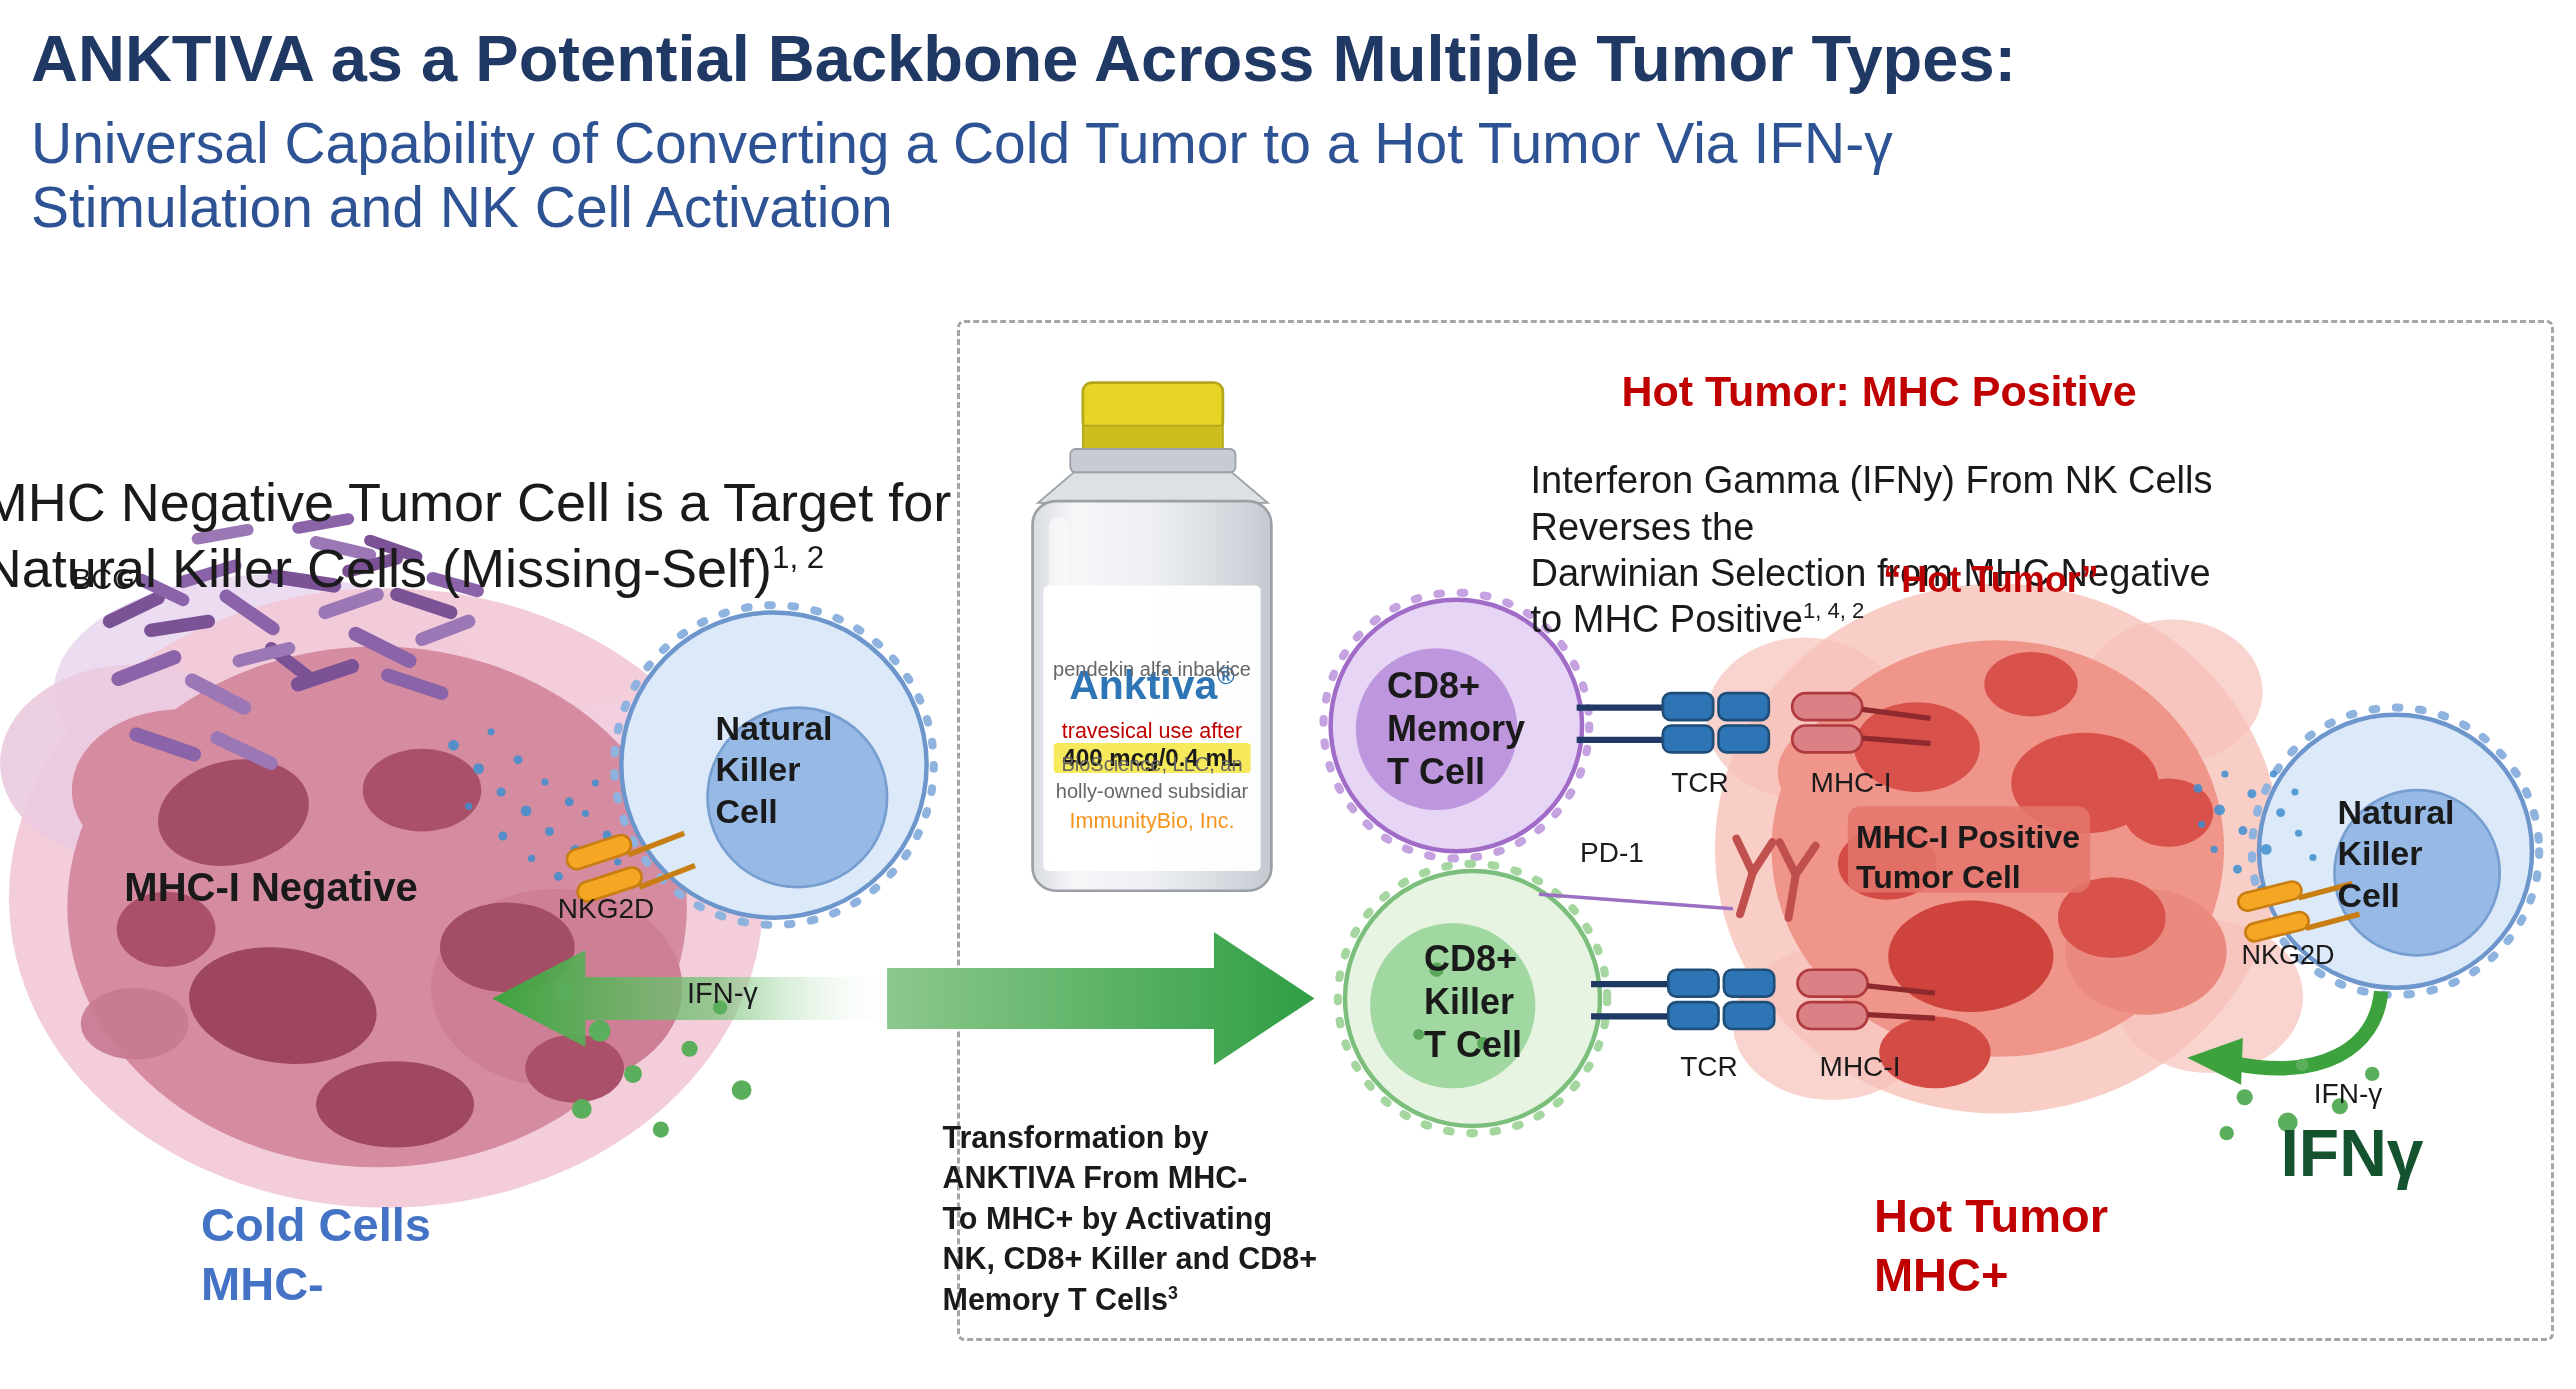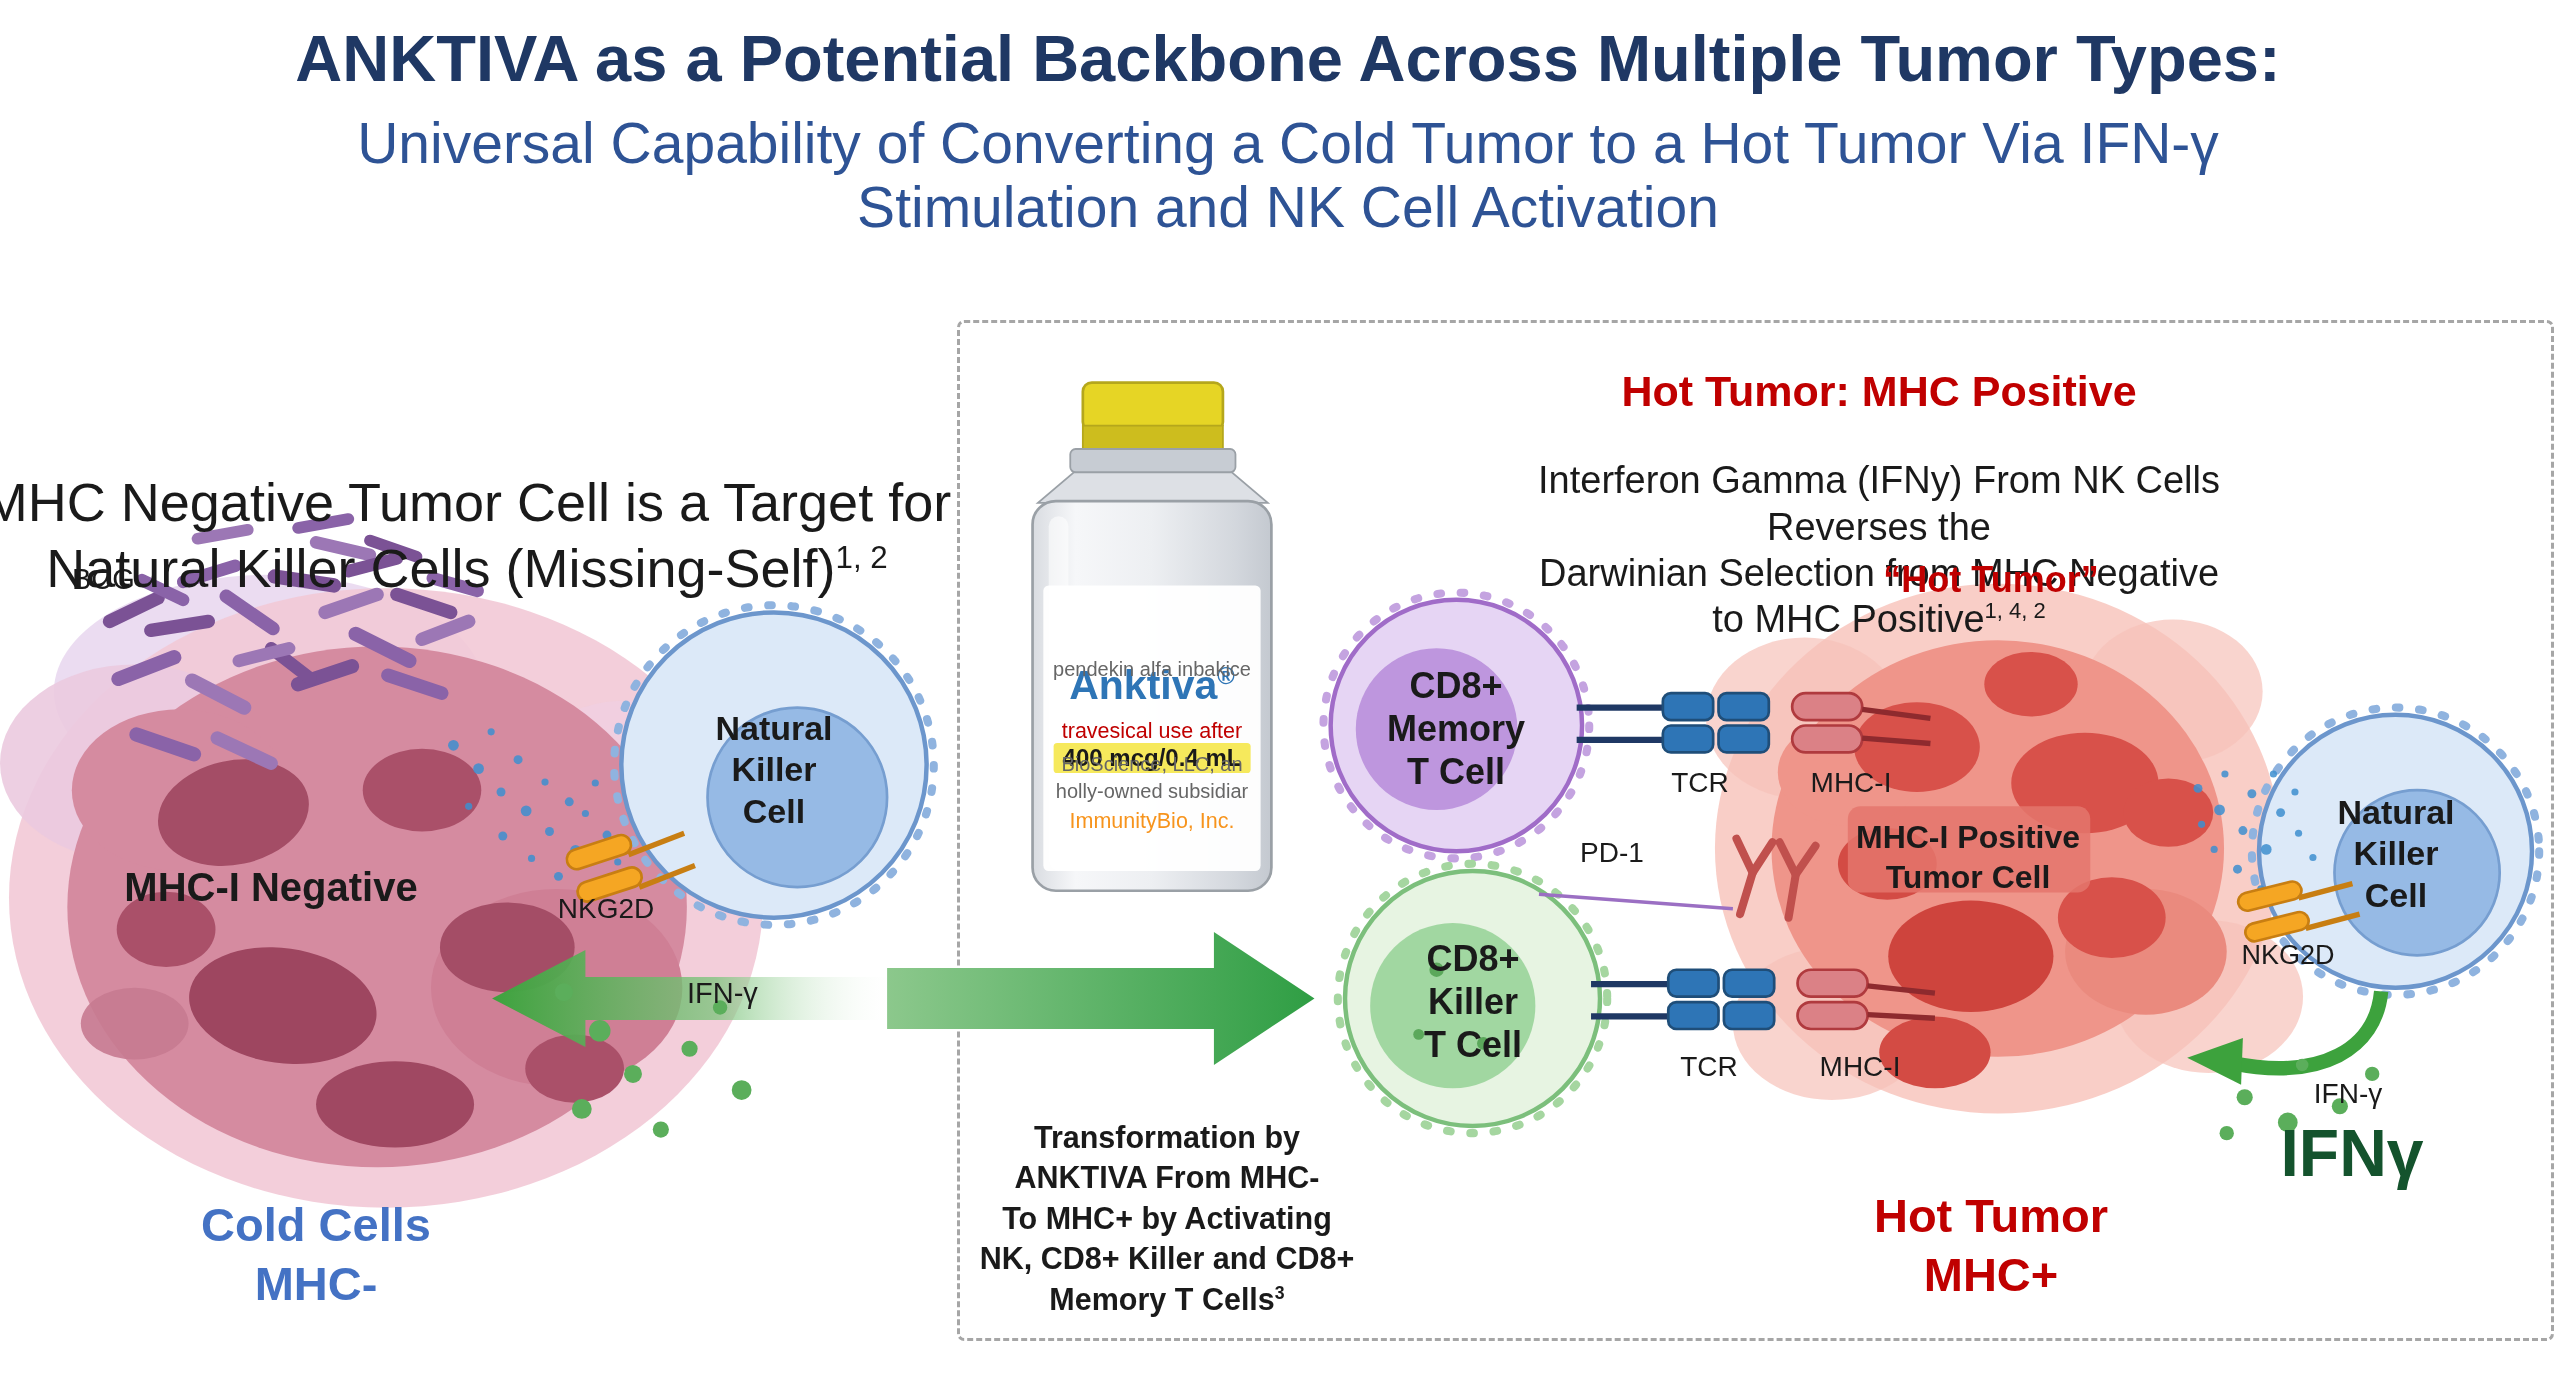--- a/index.html
+++ b/index.html
@@ -1,20 +1,20 @@
 <!DOCTYPE html>
 <html style="font-size:14.4px"><head>
 <meta charset="utf-8">
 <style>
   html,body{margin:0;padding:0;background:#fff;}
   #slide{
     position:relative;width:2576px;height:1390px;overflow:hidden;background:#ffffff;
     font-family:"Liberation Sans","DejaVu Sans",sans-serif;
   }
-  .lbl{position:absolute;transform:translateX(-50%);text-align:center;white-space:pre-line;color:#1a1a1a;line-height:1.25;}
+  .lbl{position:absolute;transform:translateX(-50%);text-align:left;white-space:pre-line;color:#1a1a1a;line-height:1.25;}
   .la{transform:none;text-align:left;}
   .b{font-weight:700;}
   .navy{color:#1F3864;}
   .subblue{color:#2E5395;margin-top:17px;}
   .blue{color:#4472C4;}
   .red{color:#C00000;}
   .green{color:#14532d;}
   .grey{color:#666666;}
   .orange{color:#F7941D;}
   .brandblue{color:#2E75B6;}

